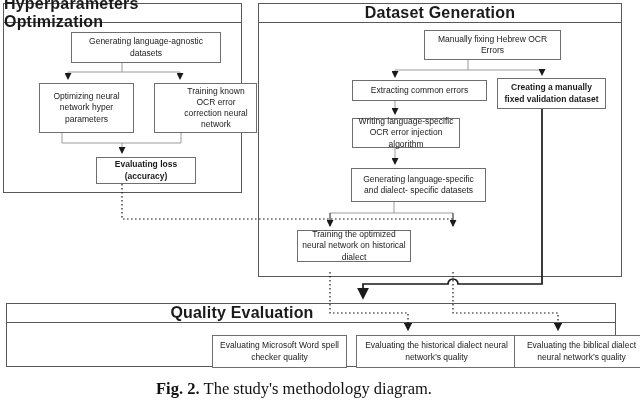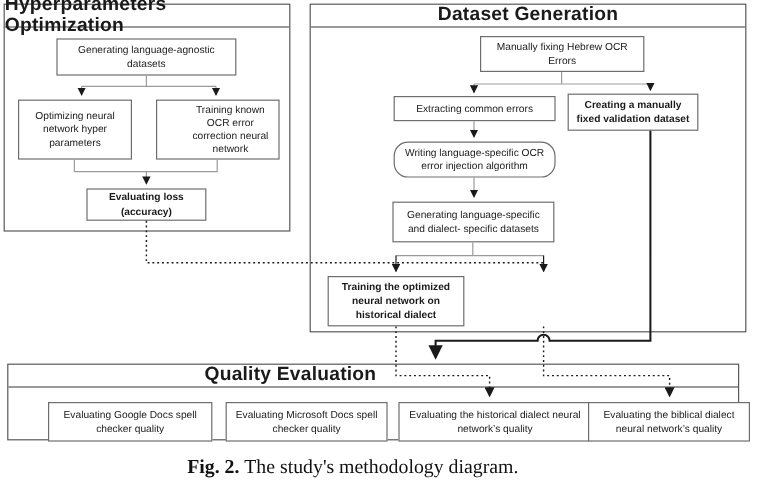--- a/index.html
+++ b/index.html
@@ -4,21 +4,21 @@
 <style>
   html,body{margin:0;padding:0;background:#fff;}
   #stage{position:relative;width:640px;height:403px;background:#fff;overflow:hidden;
          font-family:"Liberation Sans",sans-serif;color:var(--text,#1a1a1a);}
   .frame{position:absolute;border:1.5px solid var(--frame-border,#595959);box-sizing:border-box;background:transparent;}
   .frame-head{position:absolute;left:0;top:0;right:0;height:19px;border-bottom:1.5px solid var(--frame-border,#595959);
               display:flex;align-items:center;justify-content:center;
               font-weight:bold;font-size:16px;letter-spacing:.2px;box-sizing:border-box;}
   .node{position:absolute;border:1px solid var(--node-border,#6e6e6e);background:#fff;box-sizing:border-box;
         display:flex;align-items:center;justify-content:center;text-align:center;
-        font-size:8.5px;line-height:1.3;padding:1px 3px;}
+        font-size:8.5px;line-height:1.3;padding:1px 3px;margin-left:24px;}
   #wires{position:absolute;left:0;top:0;z-index:3;pointer-events:none;}
   .lg{stroke:var(--connector-gray,#9b9b9b);stroke-width:1;fill:none;}
   .lb{stroke:var(--connector-black,#1a1a1a);stroke-width:1.7;fill:none;}
   .lbt{stroke:var(--connector-black,#1a1a1a);stroke-width:1;fill:none;}
   .ld{stroke:var(--connector-black,#1a1a1a);stroke-width:1.2;fill:none;stroke-dasharray:1.6 2.4;}
   #caption{position:absolute;left:0;right:0;top:379px;text-align:center;padding-right:52px;
            font-family:"Liberation Serif",serif;font-size:16.5px;color:#111;}
   #caption b{margin-right:4px;}
 </style>
 </head>
@@ -33,31 +33,30 @@
   <div class="node" style="left:15px;top:83px;width:95px;height:50px;">Optimizing neural network hyper parameters</div>
   <div class="node" style="left:130px;top:83px;width:103px;height:50px;padding-left:24px;">Training known OCR error correction neural network</div>
   <div class="node" style="left:72px;top:157px;width:100px;height:27px;font-weight:bold;">Evaluating loss (accuracy)</div>
 
   <div class="frame" style="left:258px;top:3px;width:364px;height:274px;">
     <div class="frame-head">Dataset Generation</div>
   </div>
   <div class="node" style="left:328px;top:80px;width:135px;height:21px;">Extracting common errors</div>
   <div class="node" style="left:400px;top:30px;width:137px;height:30px;">Manually fixing Hebrew OCR Errors</div>
   <div class="node" style="left:473px;top:78px;width:109px;height:31px;font-weight:bold;">Creating a manually fixed validation dataset</div>
-  <div class="node" style="left:328px;top:118px;width:135px;height:30px;border-radius:12px;">Writing language-specific OCR error injection algorithm</div>
+  <div class="node" style="left:328px;top:118px;width:108px;height:30px;">Writing language-specific OCR error injection algorithm</div>
   <div class="node" style="left:327px;top:168px;width:135px;height:34px;">Generating  language-specific and dialect- specific datasets</div>
-  <div class="node" style="left:273px;top:230px;width:114px;height:42px;font-weight:bold;">Training the optimized neural network on historical dialect</div>
+  <div class="node" style="left:273px;top:230px;width:114px;height:32px;">Training the optimized neural network on historical dialect</div>
 
   <div class="frame" style="left:6px;top:303px;width:610px;height:64px;">
     <div class="frame-head" style="justify-content:flex-start;">
       <span style="display:inline-block;width:470px;text-align:center;">Quality Evaluation</span>
     </div>
   </div>
-  <div class="node" style="left:40px;top:335px;width:137px;height:33px;">Evaluating Google Docs spell checker quality</div>
-  <div class="node" style="left:188px;top:335px;width:135px;height:33px;">Evaluating Microsoft Docs spell checker quality</div>
+  <div class="node" style="left:188px;top:335px;width:135px;height:33px;">Evaluating Microsoft Word spell checker quality</div>
   <div class="node" style="left:332px;top:335px;width:161px;height:33px;">Evaluating the historical dialect neural network’s quality</div>
   <div class="node" style="left:490px;top:335px;width:135px;height:33px;">Evaluating the biblical dialect neural network’s quality</div>
 
   <svg id="wires" width="640" height="403" viewBox="0 0 640 403">
     <defs>
       <marker id="ah" markerWidth="7" markerHeight="7" refX="6" refY="3.5" orient="auto">
         <path d="M0,0 L7,3.5 L0,7 Z" fill="#1a1a1a"></path>
       </marker>
     </defs>
 

